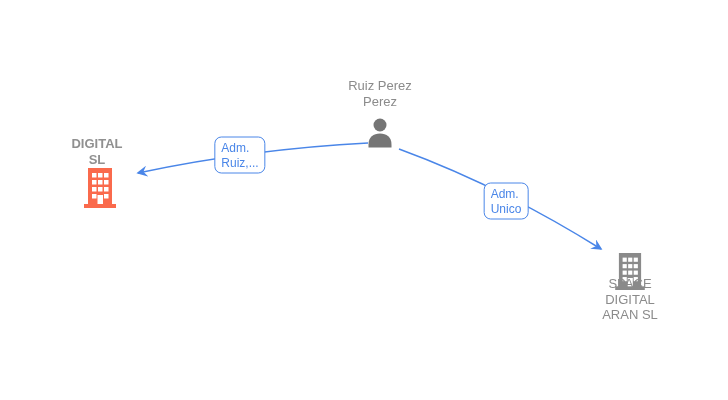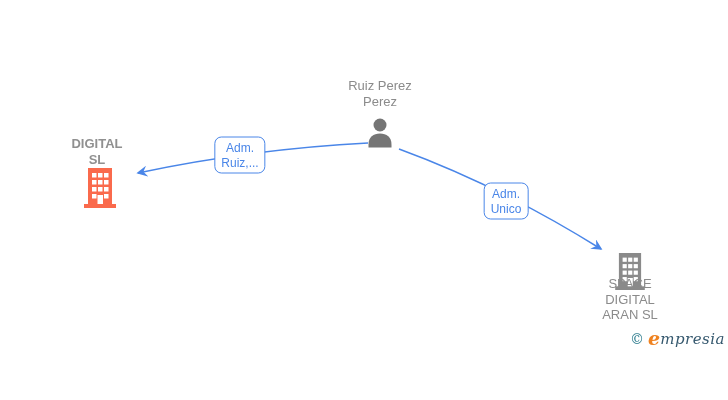--- a/index.html
+++ b/index.html
@@ -16,21 +16,21 @@
     text-align:center;font-size:13px;line-height:15.5px;
     color:var(--node_text);white-space:nowrap;
   }
   .node-label.highlight{font-weight:bold;color:var(--node_text_highlight);}
   .node-icon{position:absolute;}
   .edge-label{
     position:absolute;transform:translate(-50%,-50%);
     background:var(--label_bg);
     border:1.5px solid var(--edge);border-radius:7px;
     color:var(--edge);font-size:12px;line-height:14.5px;
-    text-align:center;padding:3px 6px;white-space:nowrap;
+    padding:3px 6px;white-space:nowrap;
   }
   #watermark{
     position:absolute;right:3px;bottom:3px;
     font-family:"DejaVu Serif",serif;font-style:italic;
     font-size:15px;white-space:nowrap;
   }
   #watermark .copy{color:var(--logo_teal);font-style:normal;font-size:14px;margin-right:4px;}
   #watermark .brand-e{color:var(--logo_orange);font-size:19px;font-weight:bold;vertical-align:-1px;}
   #watermark .brand-rest{color:var(--logo_dark);letter-spacing:0.5px;}
 </style>
@@ -117,17 +117,14 @@
 
   <div class="edge-label" style="left:240px;top:155px;">
     <div>Adm.</div>
     <div>Ruiz,...</div>
   </div>
   <div class="edge-label" style="left:506px;top:201px;">
     <div>Adm.</div>
     <div>Unico</div>
   </div>
 
-  <div id="watermark">
-    <span class="copy">©</span><span class="brand-e">e</span><span class="brand-rest">mpresia</span>
-  </div>
 
 </div>
 
 </body></html>

